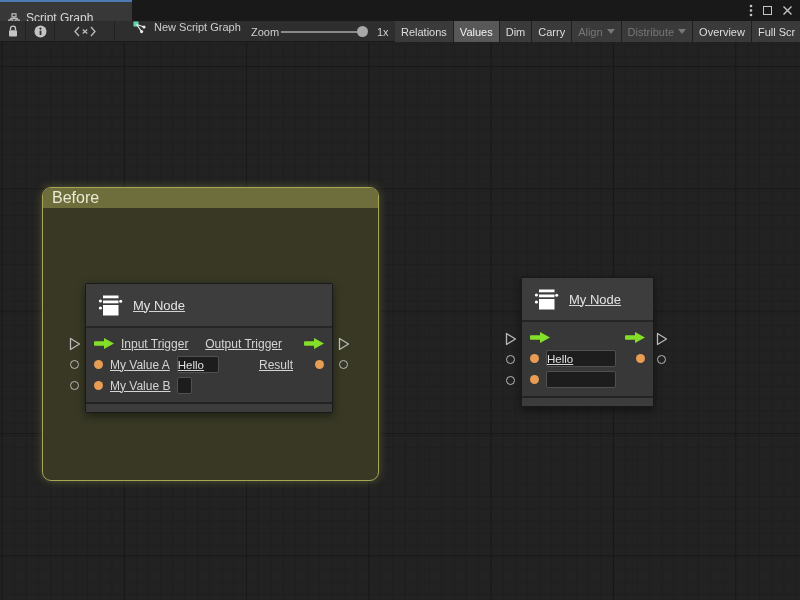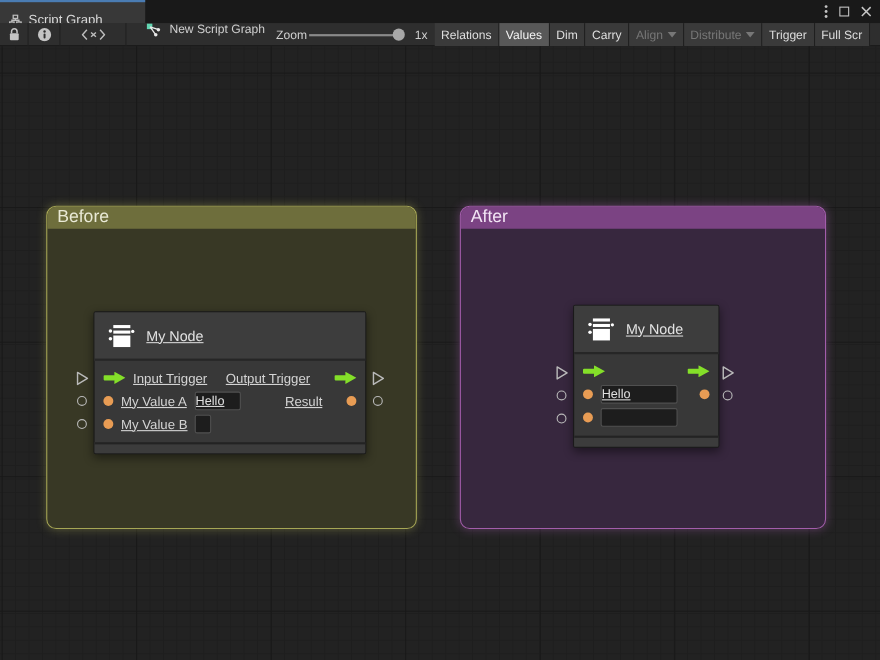--- a/index.html
+++ b/index.html
@@ -222,41 +222,36 @@
       </div>
     <div class="tbtn disabled">
         <span>Align</span>
         <span class="caret"></span>
       </div>
     <div class="tbtn disabled">
         <span>Distribute</span>
         <span class="caret"></span>
       </div>
     <div class="tbtn">
-        <span>Trigger</span>
+        <span>Overview</span>
       </div>
     <div class="tbtn">
         <span>Full Scr</span>
       </div>
   </div>
 </div>
 
 <div class="canvas">
 
   <div class="group group-before">
     <div class="group-header">
       <span>Before</span>
     </div>
   </div>
 
-  <div class="group group-after">
-    <div class="group-header">
-      <span>After</span>
-    </div>
-  </div>
 
   <div class="node node-before">
     <div class="node-header">
       <span style="display:flex;">
         <svg width="25" height="24" viewBox="0 0 25 24">
           <rect x="5" y="2.5" width="15.5" height="2.8" fill="#ffffff"></rect>
           <rect x="5" y="7.5" width="15.5" height="2.8" fill="#ffffff"></rect>
           <rect x="5" y="12" width="15.5" height="10.5" fill="#ffffff"></rect>
           <circle cx="2.4" cy="8" r="1.6" fill="#ffffff"></circle>
           <circle cx="2.4" cy="15" r="1.6" fill="#ffffff"></circle>

